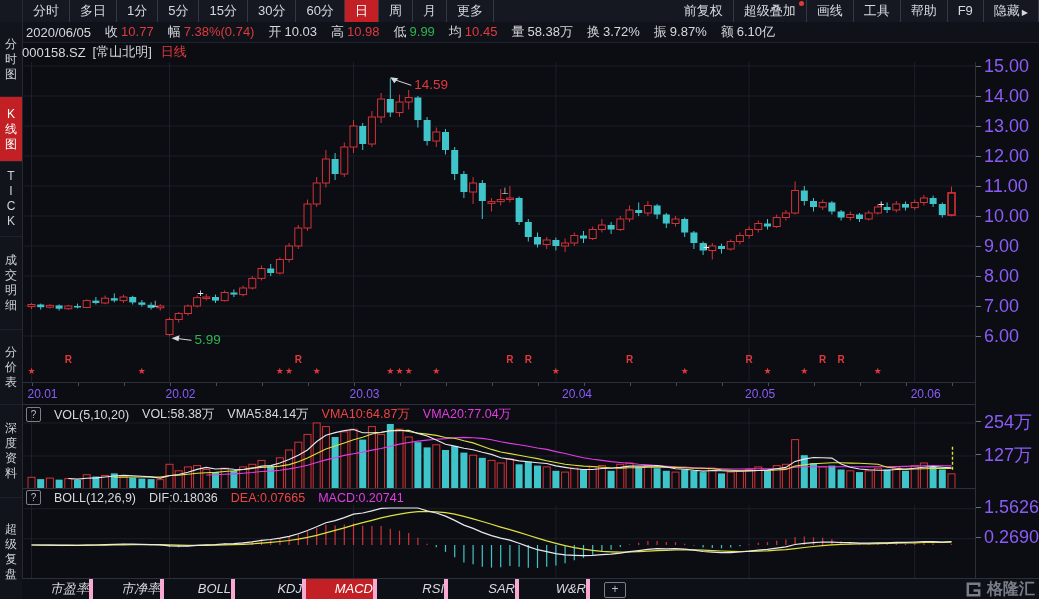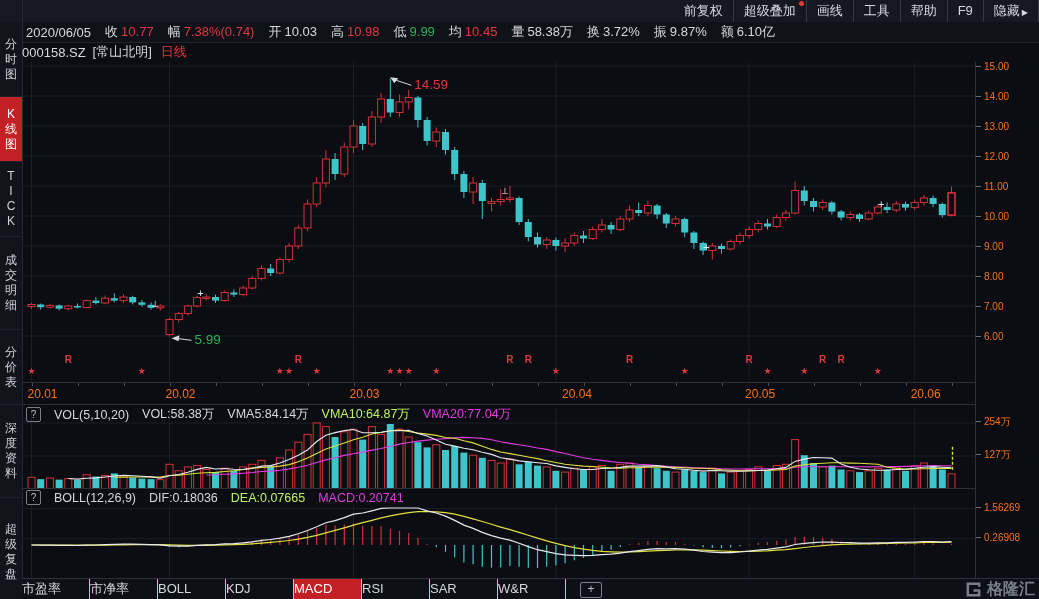--- a/index.html
+++ b/index.html
@@ -34,52 +34,65 @@
   .chart-header{position:absolute;left:22px;top:42px;width:1017px;height:20px;display:flex;
                 align-items:center;font-size:13px;box-sizing:border-box;}
   .ch-name{margin-left:7px;}
   .ch-period{color:#e0393c;margin-left:9px;}
   .ch-right{margin-left:auto;display:flex;align-items:center;gap:5px;margin-right:62px;}
   .ch-range{text-decoration:underline;color:#d9dbe1;}
   .ch-caret{font-size:9px;color:#d9dbe1;}
   
   .price-chart{position:absolute;left:22px;top:62px;width:953px;height:320px;}
   .xaxis{position:absolute;left:22px;top:382px;width:953px;height:22px;border-top:1px solid #2c303a;
-         font-size:12px;color:#f97316;}
+         font-size:12px;color:#8b5cf6;}
   .xlabel{position:absolute;top:4px;}
   .xtick{position:absolute;top:0;width:1px;height:3px;background:#4a4e59;}
   .vol-panel{position:absolute;left:22px;top:404px;width:953px;height:84px;border-top:1px solid #2c303a;}
   .macd-panel{position:absolute;left:22px;top:488px;width:953px;height:90px;border-top:1px solid #2c303a;}
   .panel-head{position:absolute;left:4px;top:1px;display:flex;align-items:center;gap:13px;
               font-size:12.5px;z-index:2;white-space:nowrap;}
   .help{width:13px;height:13px;border:1px solid #7a7f8a;color:#b9bec7;font-size:10px;line-height:13px;
         text-align:center;border-radius:2px;flex:0 0 auto;}
-  .t-w{color:#d6d8de;} .t-y{color:#bef264;} .t-m{color:#e23ce2;}
+  .t-w{color:#d6d8de;} .t-y{color:#ef4444;} .t-m{color:#e23ce2;}
   .chart-svg{position:absolute;left:0;top:0;}
   
   .right-axis{position:absolute;left:975px;top:62px;width:64px;height:516px;border-left:1px solid #2c303a;
-              font-size:10px;color:#f97316;}
+              font-size:18px;color:#8b5cf6;}
   .tick{position:absolute;left:0;height:16px;display:flex;align-items:center;}
   .tick::before{content:"";width:5px;height:1px;background:#6a6f7a;margin-right:3px;}
   
   .tabs-bar{position:absolute;left:22px;top:578px;width:1017px;height:21px;background:#0e1017;
             border-top:1px solid #2c303a;display:flex;align-items:stretch;font-size:13px;box-sizing:border-box;}
-  .tab{width:67px;text-align:left;line-height:20px;border-right:1px solid #f9a8d4;color:#d6d8de;}
+  .tab{width:67px;text-align:right;line-height:20px;border-right:4px solid #f9a8d4;color:#d6d8de;font-style:italic;}
   .tab.sel{background:#c22024;color:#fff;}
   .add-btn{width:20px;height:14px;margin:3px 0 0 14px;border:1px solid #7a7f8a;color:#b9bec7;
            text-align:center;line-height:13px;font-size:12px;border-radius:2px;}
   .logo{margin-left:auto;display:flex;align-items:center;gap:4px;margin-right:4px;
         color:#787d87;font-weight:bold;font-size:16px;}
 </style>
 </head>
 <body>
 
 <div class="app">
   <div class="top-menu">
     <div class="corner"></div>
+    <div class="menu-left" id="menu-left">
+        <span class="menu-item">分时</span>
+        <span class="menu-item">多日</span>
+        <span class="menu-item">1分</span>
+        <span class="menu-item">5分</span>
+        <span class="menu-item">15分</span>
+        <span class="menu-item">30分</span>
+        <span class="menu-item">60分</span>
+        <span class="menu-item sel">日</span>
+        <span class="menu-item">周</span>
+        <span class="menu-item">月</span>
+        <span class="menu-item">更多</span>
+      </div>
     <div class="menu-right" id="menu-right">
         <span class="menu-item">前复权</span>
         <span class="menu-item">超级叠加<span class="dot"></span></span>
         <span class="menu-item">画线</span>
         <span class="menu-item">工具</span>
         <span class="menu-item">帮助</span>
         <span class="menu-item">F9</span>
         <span class="menu-item">隐藏<span class="arr">▶</span></span>
       </div>
   </div>

